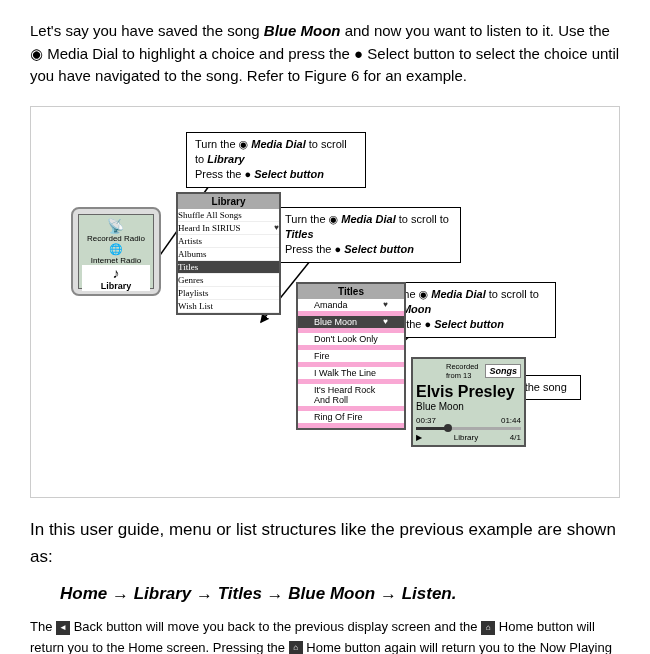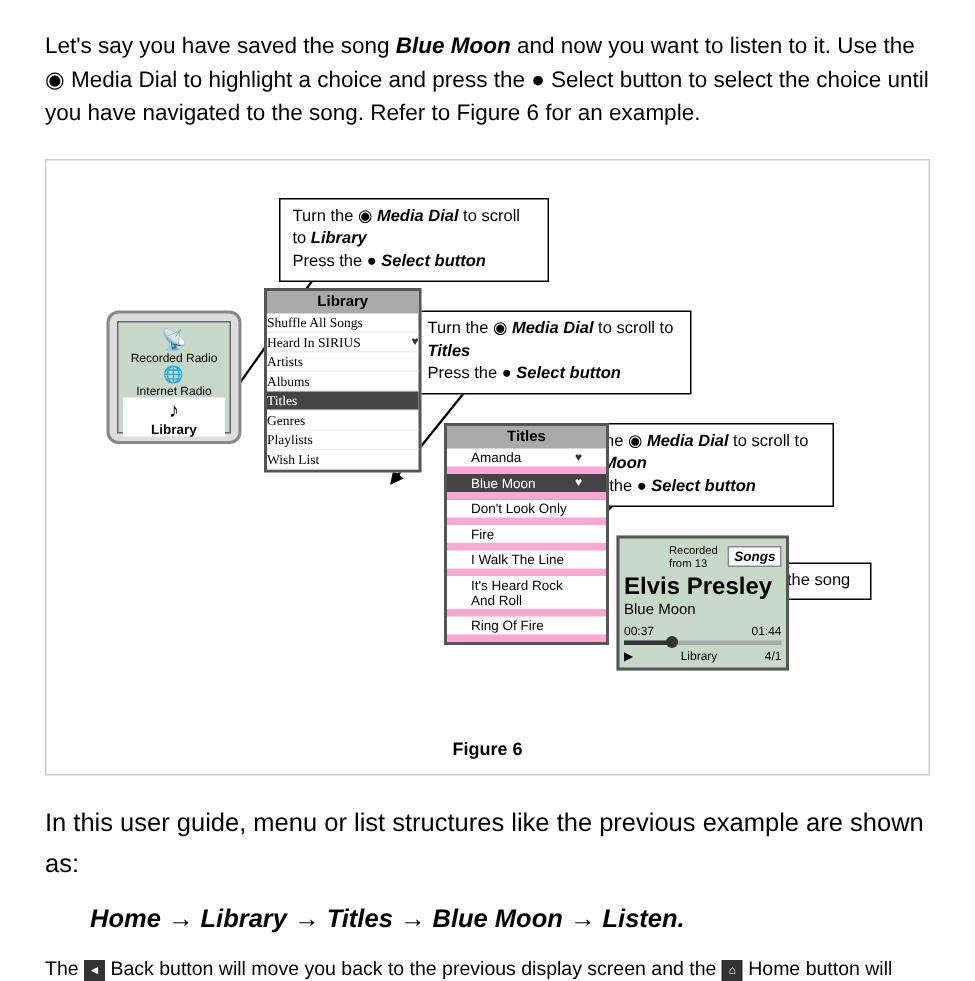--- a/index.html
+++ b/index.html
@@ -382,21 +382,20 @@
         <div class="np-progress-dot"></div>
       </div>
       <div class="np-footer">
         <span>▶</span>
         <span>Library</span>
         <span>4/1</span>
       </div>
     </div>
 
   </div>
-  <div class="figure-label">Figure 6</div>
 </div>
 
 <div class="body-text">
   <span>In this user guide, menu or list structures like the previous example are shown as:</span>
 </div>
 <div class="body-text" style="padding-left: 30px; font-style: italic; font-weight: bold;">
   <em>Home</em> → <em>Library</em> → <em>Titles</em> → <em>Blue Moon</em> → Listen.
 </div>
 
 <div class="footer-text">

